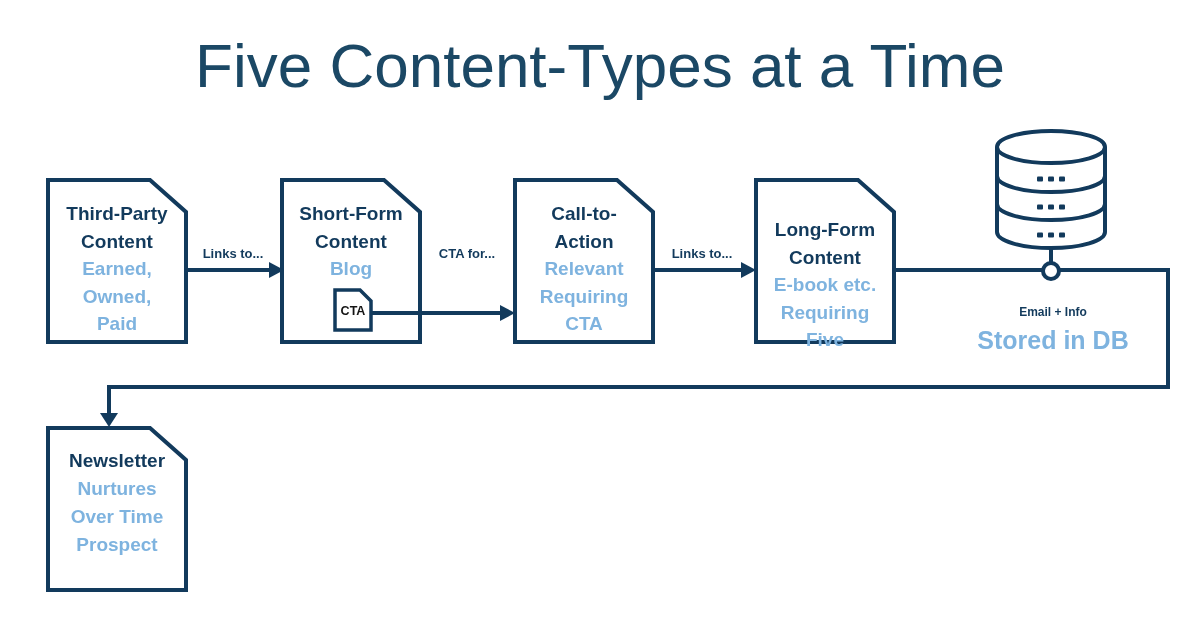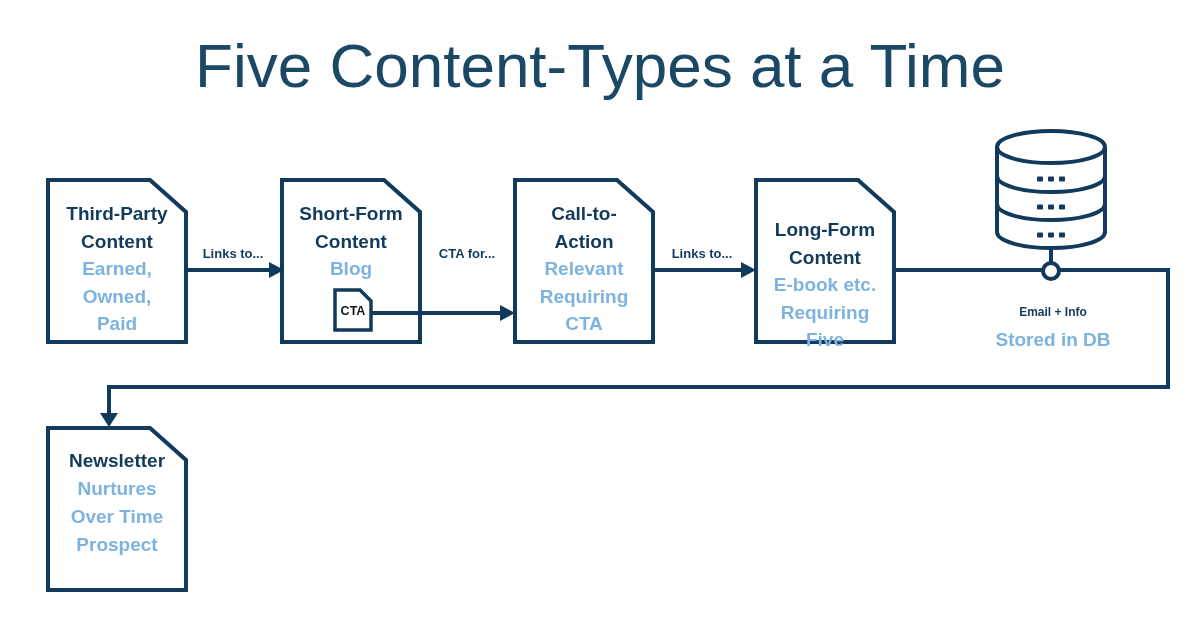--- a/index.html
+++ b/index.html
@@ -66,21 +66,21 @@
   }
   .db-label{
     position:absolute;
     left:953px; top:298px;
     width:200px;
     text-align:center;
     font-weight:700;
     line-height:28px;
   }
   .db-label .h{font-size:12px;color:var(--navy);}
-  .db-label .s{font-size:19px;color:var(--light-blue);}
+  .db-label .s{font-size:25px;color:var(--light-blue);}
 </style>
 </head>
 <body style="--navy: #123A5C; --title-color: #1B4865; --light-blue: #7EB3DF; --cta-text: #151515;">
 
 <div class="canvas">
 
   <h1 class="title">Five Content-Types at a Time</h1>
 
   <svg class="diagram" width="1200" height="628" viewBox="0 0 1200 628">
 

